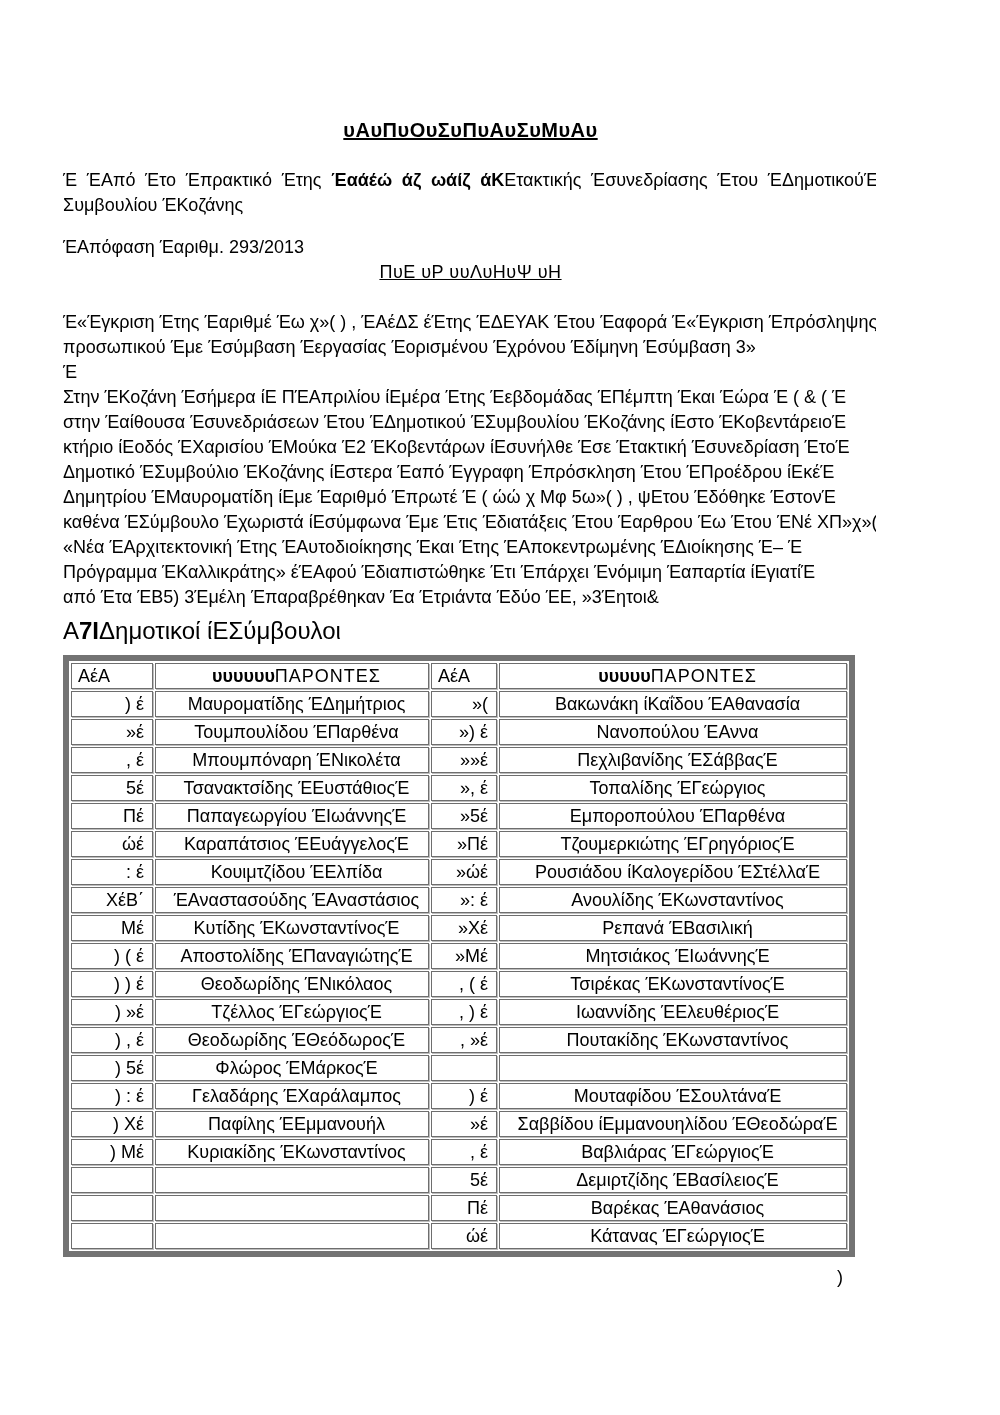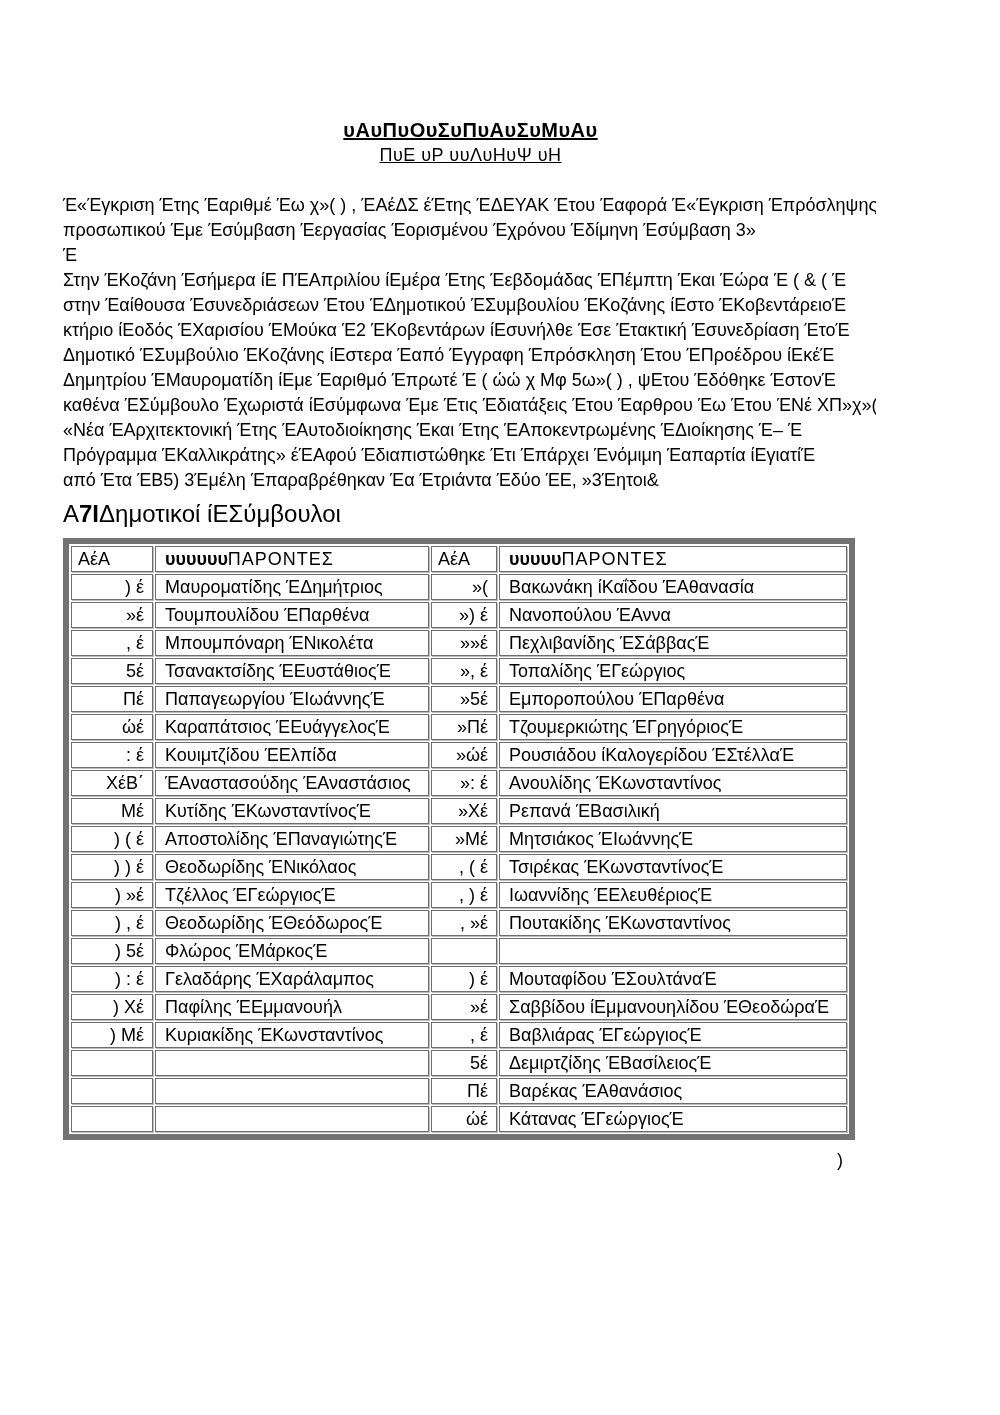--- a/index.html
+++ b/index.html
@@ -29,34 +29,36 @@
     margin-top:12px; border-collapse:separate; border-spacing:2px;
     table-layout:fixed; width:780px; border:6px solid #737373; background:#ffffff;
     font-size:18px;
   }
   table.att td {
     border:1px solid #6e6e6e; box-shadow:1px 1px 0 #bdbdbd; background:#fff;
     height:24px; line-height:22px; vertical-align:middle; white-space:pre;
     overflow:hidden;
   }
   td.num  { text-align:right; padding:0 8px 0 2px; }
-  td.name { text-align:left;  padding:0 0 0 9px; }
+  td.name { text-align:center;  padding:0 0 0 9px; }
   td.hdr  { text-align:left;  padding:0 2px 0 6px; }
   .hdr-label { letter-spacing:1px; }
   .closing { margin-top:8px; width:780px; text-align:right; font-size:18px; line-height:25px; }
 </style>
 </head>
 <body>
 
 <div class="page">
   <div class="content">
 
     <div class="title">υΑυΠυΟυΣυΠυΑυΣυΜυΑυ</div>
 
-
+    <p class="intro"><span>Έ  ΈΑπό Έτο Έπρακτικό Έτης </span><b>Έαάέώ άζ ωάίζ άΚ</b><span>Ετακτικής Έσυνεδρίασης Έτου ΈΔημοτικούΈ Συμβουλίου ΈΚοζάνης</span></p>
+
+    <div class="decision">ΈΑπόφαση Έαριθμ. 293/2013</div>
 
     <div class="heading2">ΠυΕ υΡ υυΛυΗυΨ υΗ</div>
 
     <div class="bodylines">Έ«Έγκριση Έτης Έαριθμέ Έω χ»( ) , ΈΑέΔΣ έΈτης ΈΔΕΥΑΚ Έτου Έαφορά Έ«Έγκριση ΈπρόσληψηςΈ
 προσωπικού Έμε Έσύμβαση Έεργασίας Έορισμένου Έχρόνου Έδίμηνη Έσύμβαση 3»
 Έ
 Στην ΈΚοζάνη Έσήμερα ίΕ ΠΈΑπριλίου ίΕμέρα Έτης Έεβδομάδας ΈΠέμπτη Έκαι Έώρα Έ ( &amp; ( Έ
 στην Έαίθουσα Έσυνεδριάσεων Έτου ΈΔημοτικού ΈΣυμβουλίου ΈΚοζάνης ίΕστο ΈΚοβεντάρειοΈ
 κτήριο ίΕοδός ΈΧαρισίου ΈΜούκα Έ2 ΈΚοβεντάρων ίΕσυνήλθε Έσε Έτακτική Έσυνεδρίαση ΈτοΈ
 Δημοτικό ΈΣυμβούλιο ΈΚοζάνης ίΕστερα Έαπό Έγγραφη Έπρόσκληση Έτου ΈΠροέδρου ίΕκέΈ

